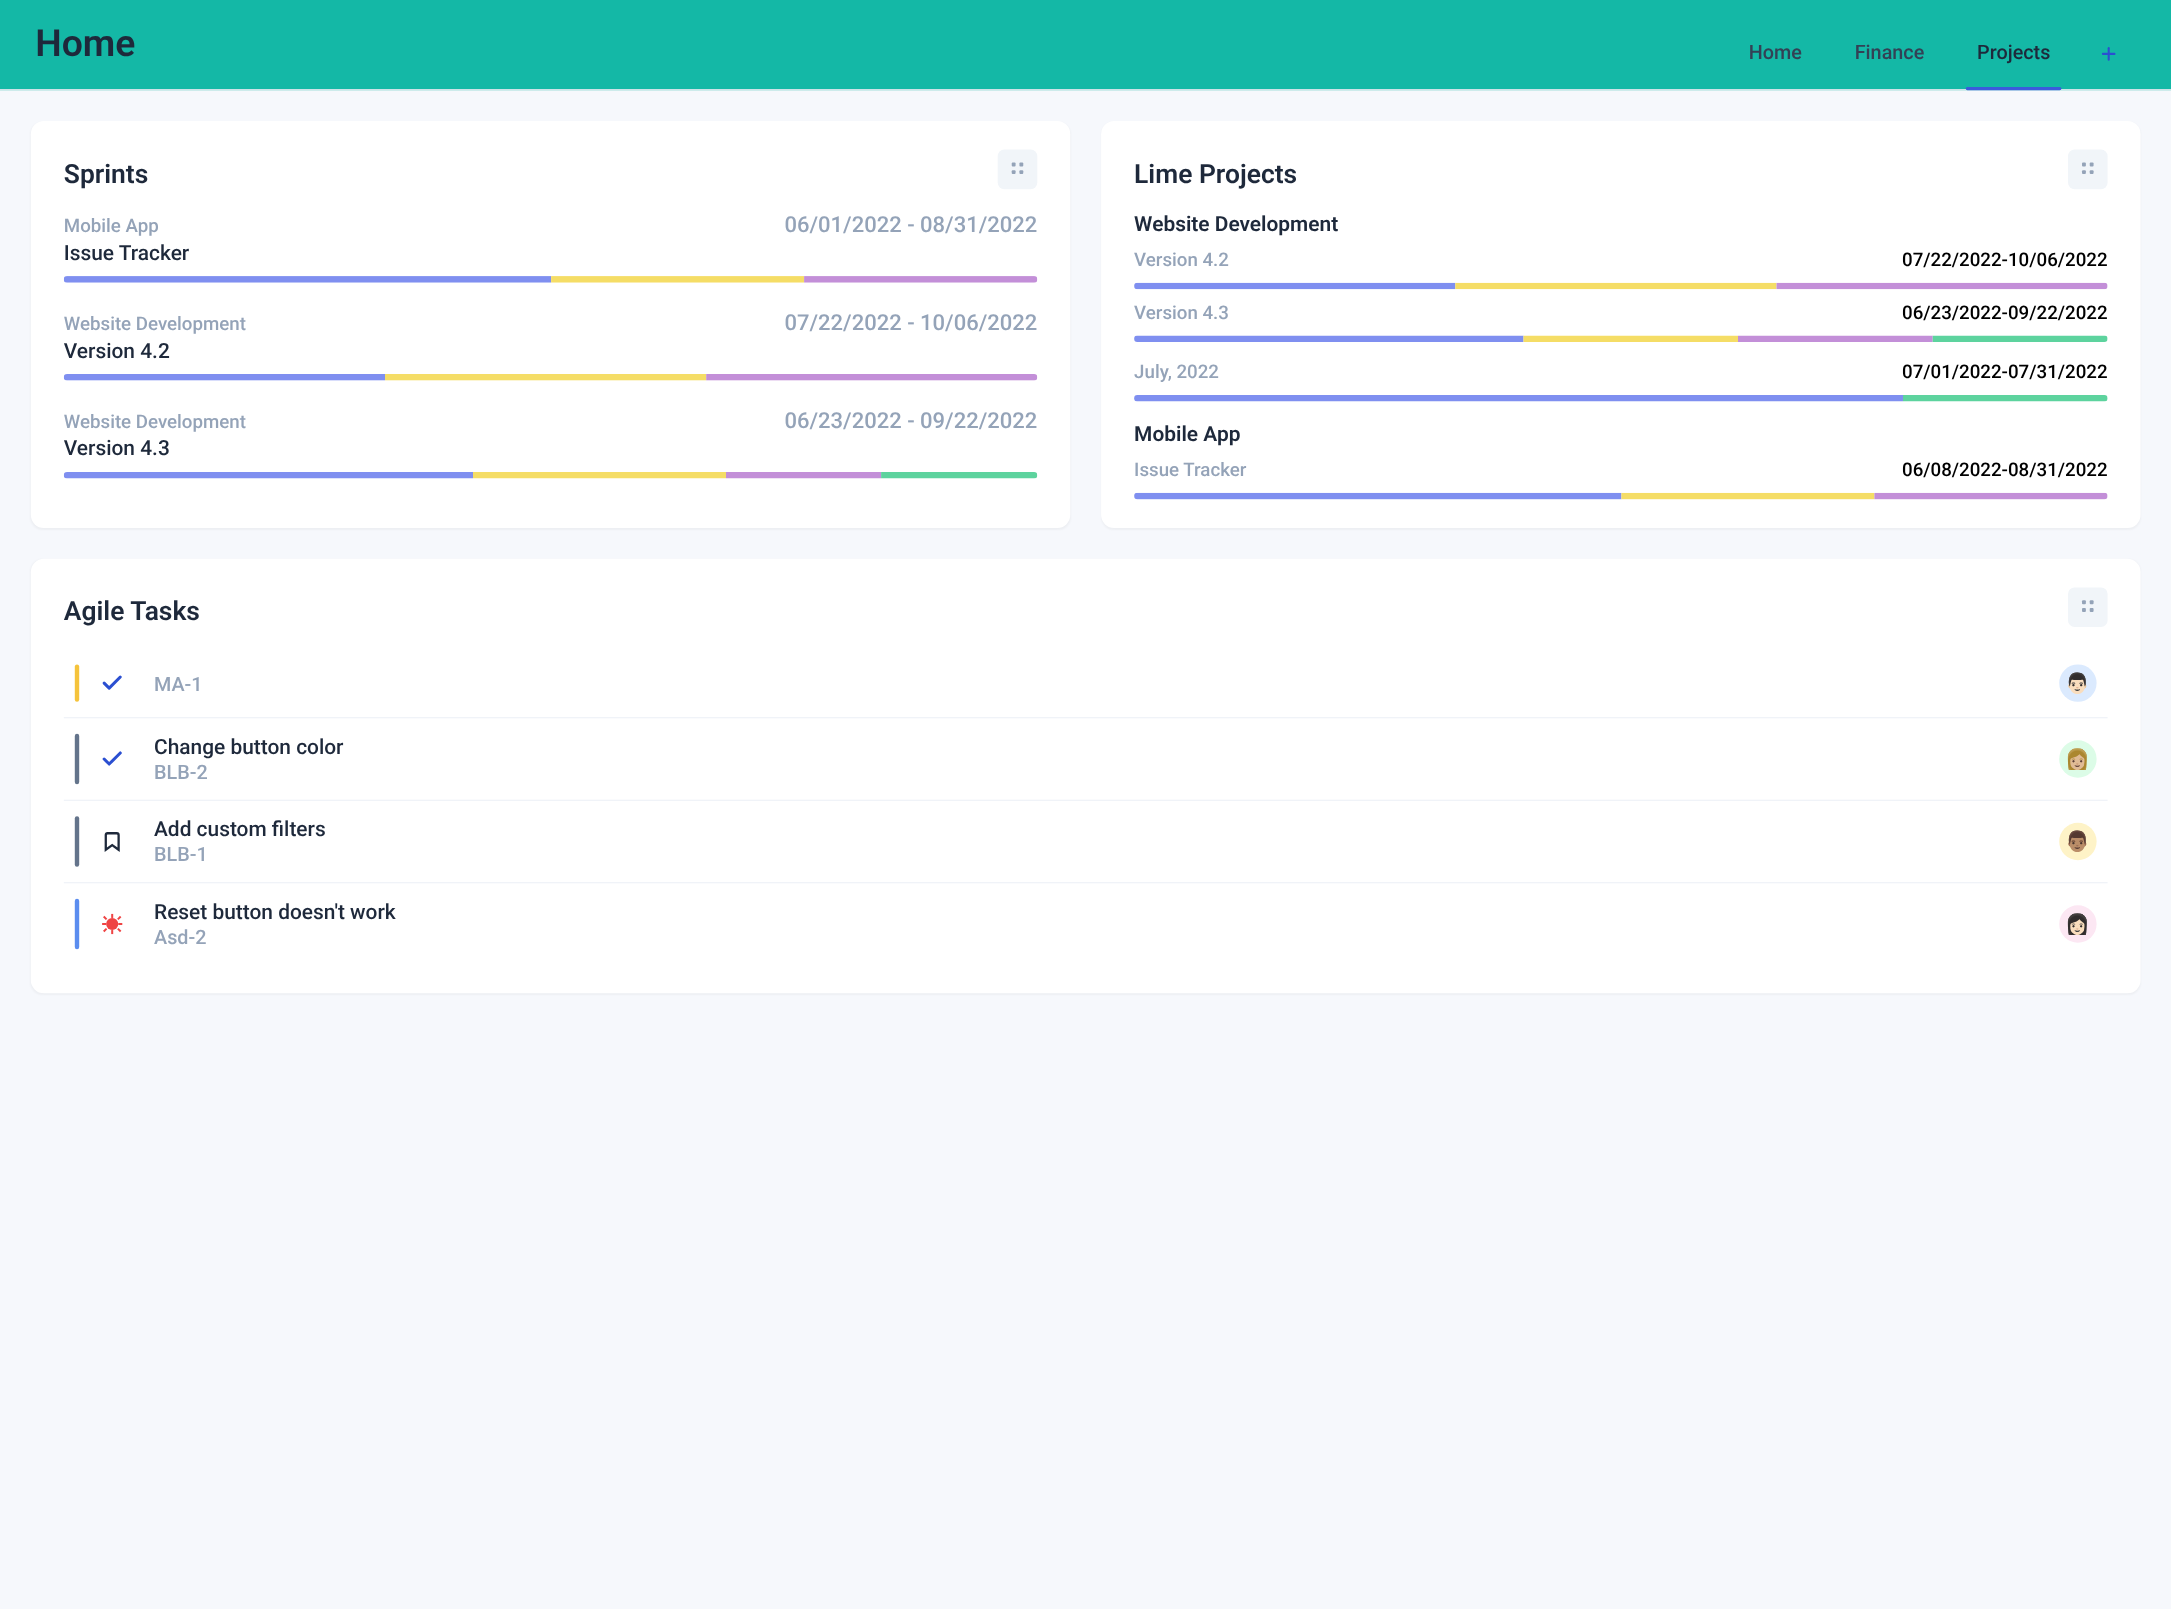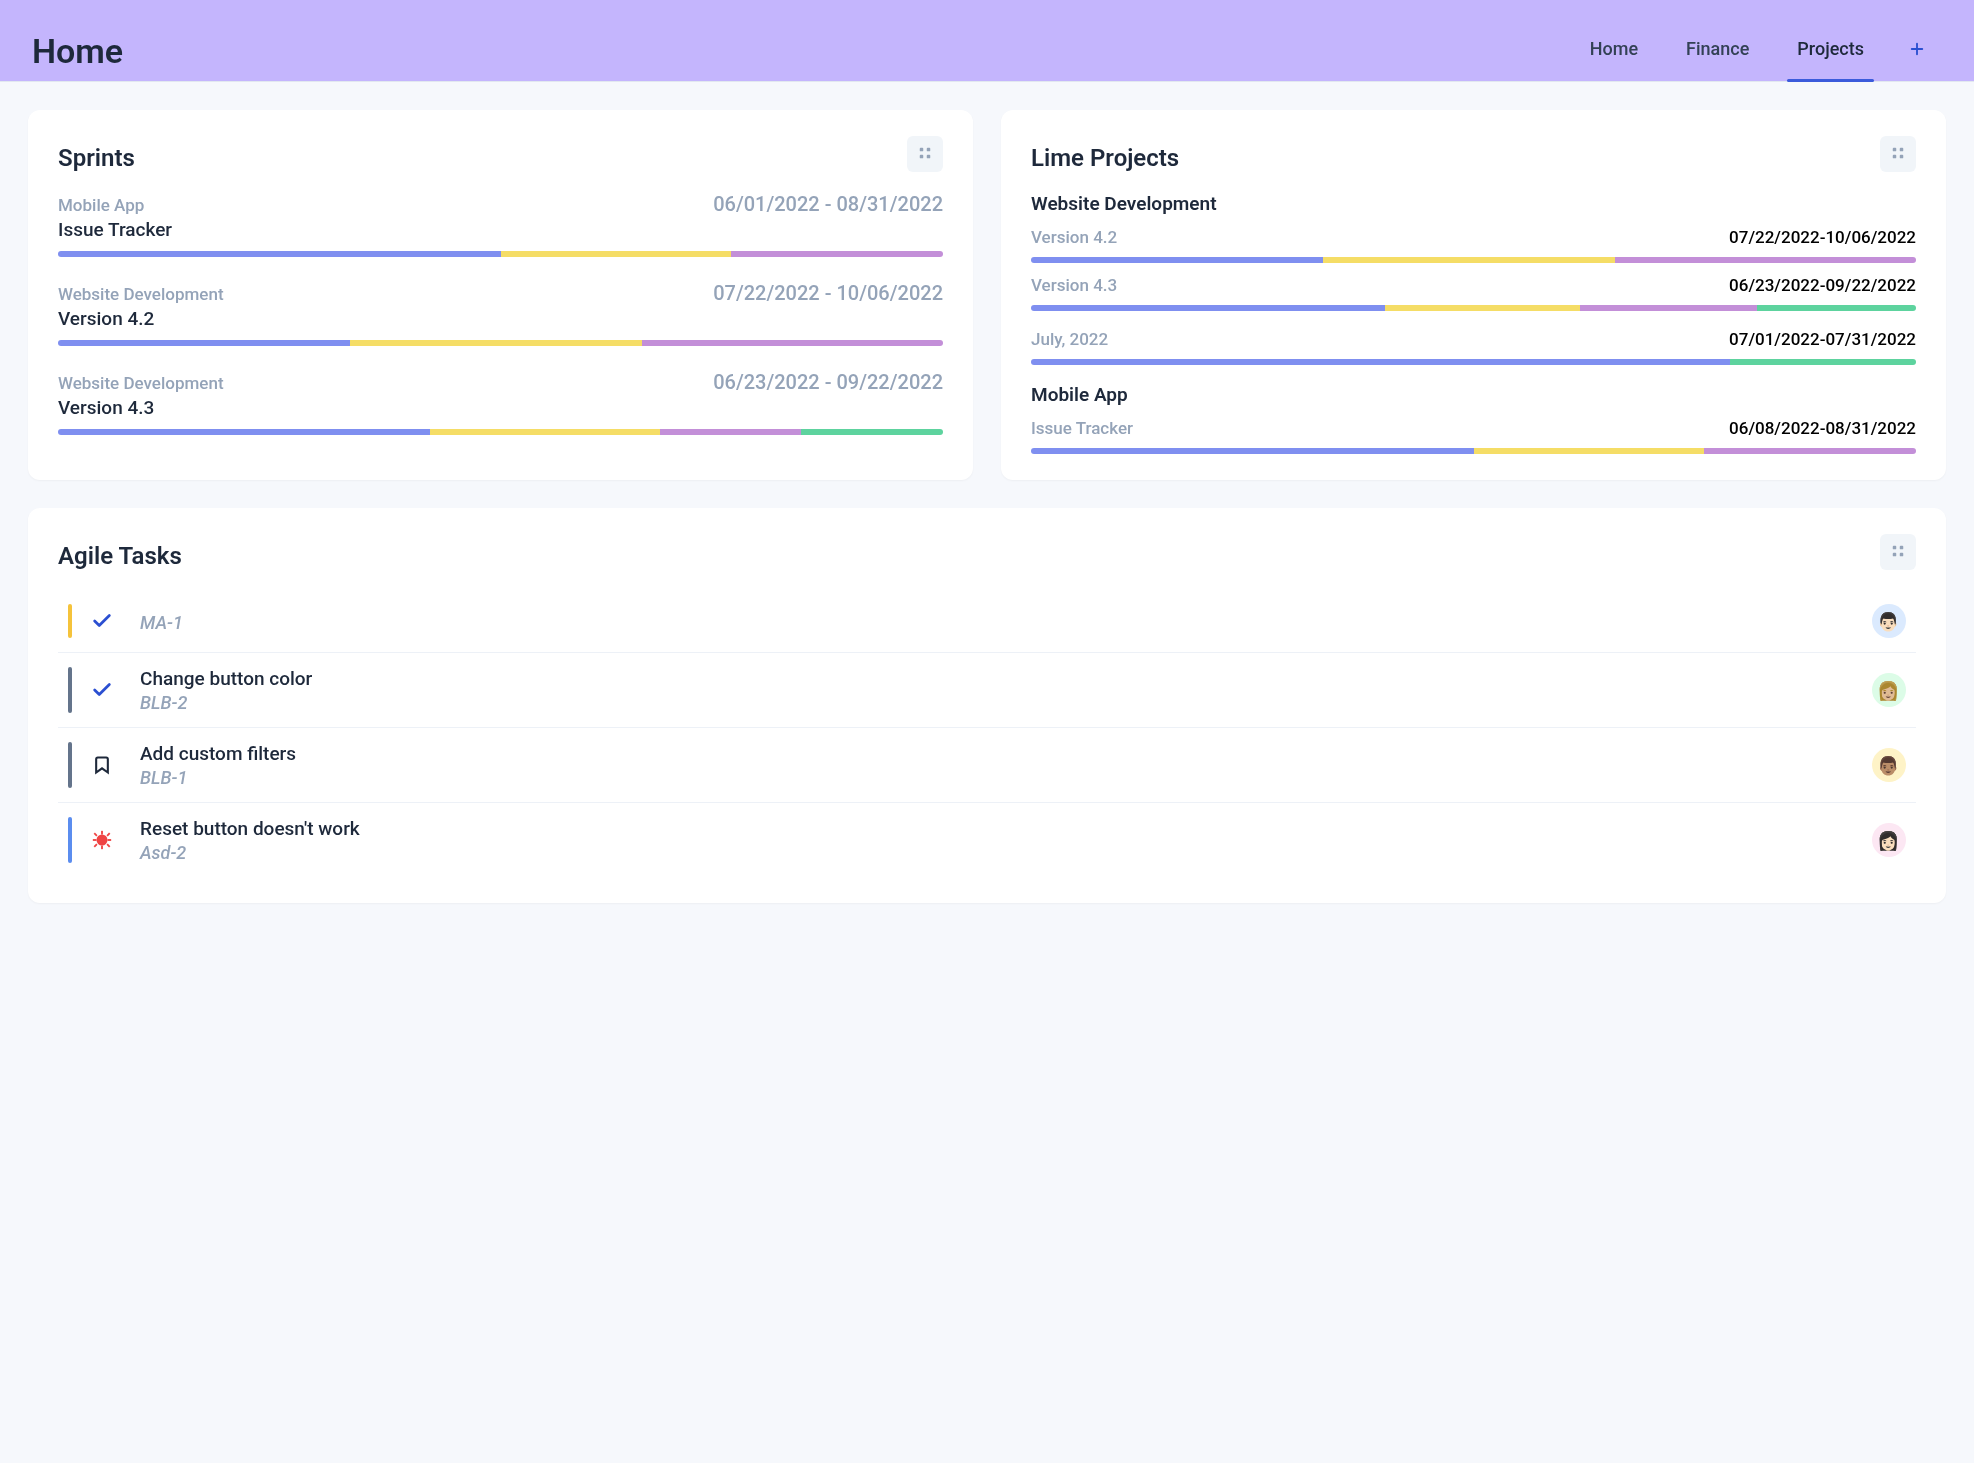--- a/index.html
+++ b/index.html
@@ -7,24 +7,23 @@
       padding: 0;
       box-sizing: border-box;
     }
     body {
       font-family: -apple-system, BlinkMacSystemFont, "Segoe UI", Roboto, "Helvetica Neue", Arial, sans-serif;
       background: #f6f8fc;
       color: #1e293b;
     }
     .header {
       display: flex;
-      align-items: center;
       padding: 20px 32px 0 32px;
       border-bottom: 1px solid #e2e8f0;
-      background: #c4b5fd;
+      background: #14b8a6;
     }
     .page-title {
       font-size: 34px;
       font-weight: 600;
       color: #1e293b;
       flex: 0 0 auto;
       margin-right: auto;
     }
     .tabs {
       display: flex;
@@ -180,21 +179,20 @@
     .task-title {
       font-size: 19px;
       color: #1e293b;
       font-weight: 500;
     }
     .task-id {
       font-size: 18px;
       color: #94a3b8;
       font-weight: 500;
       margin-top: 2px;
-      font-style: italic;
     }
     .task-avatar {
       width: 34px;
       height: 34px;
       border-radius: 50%;
       display: flex;
       align-items: center;
       justify-content: center;
       font-size: 18px;
     }

